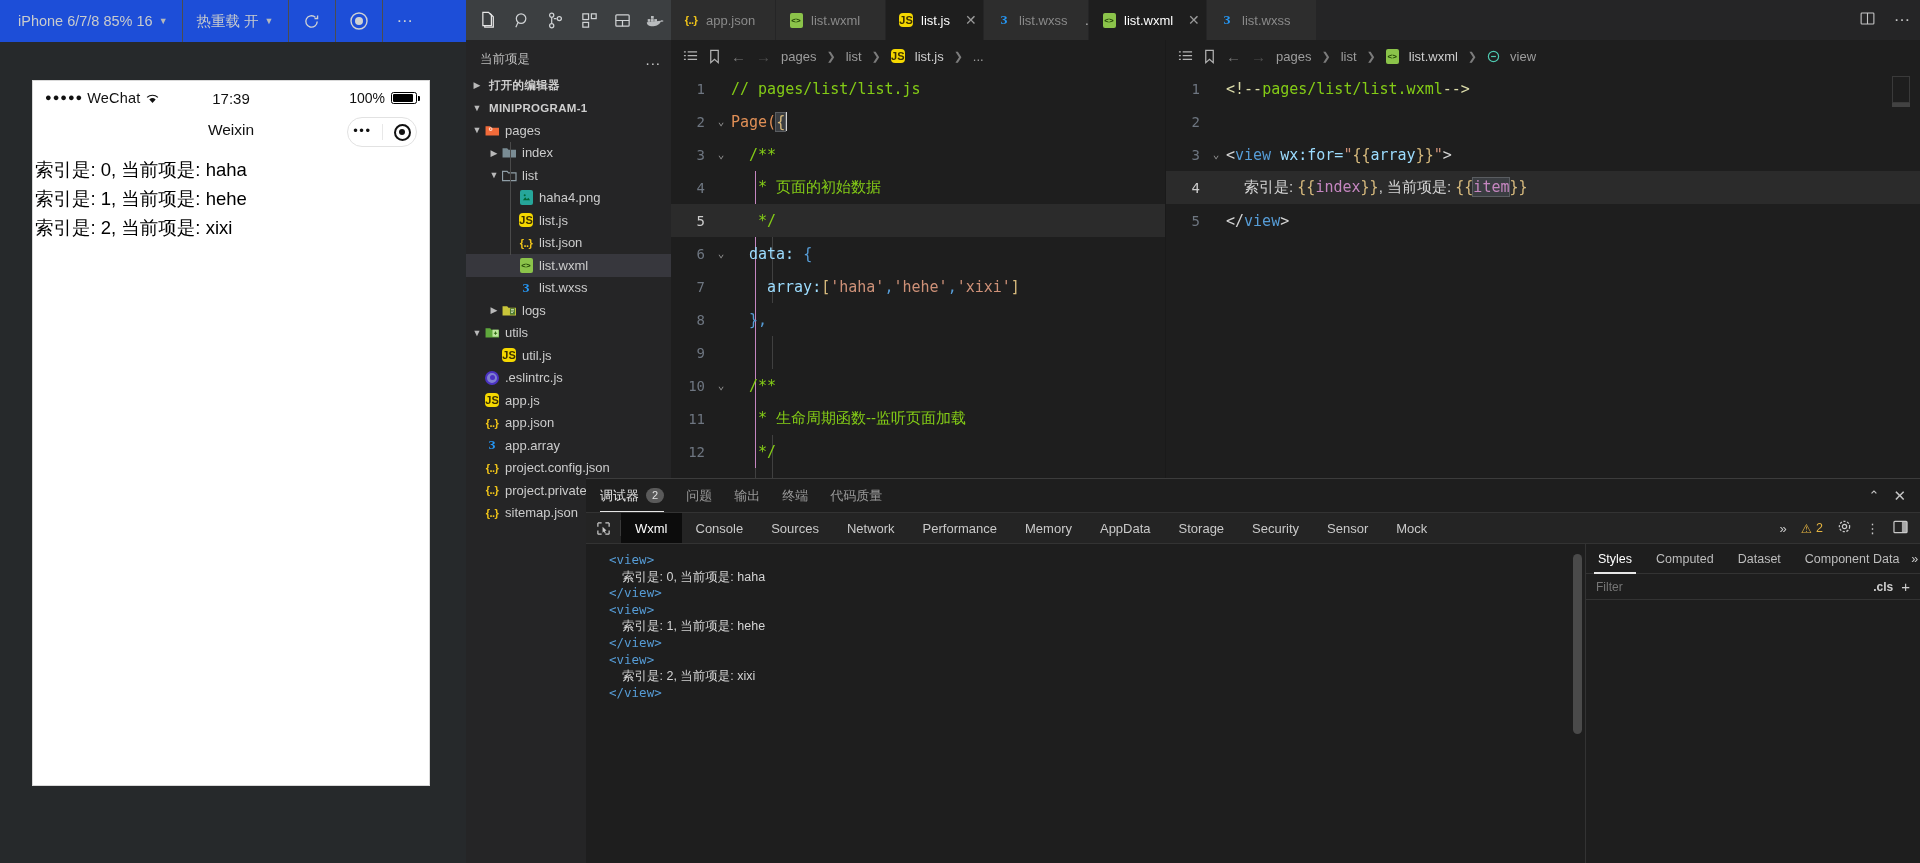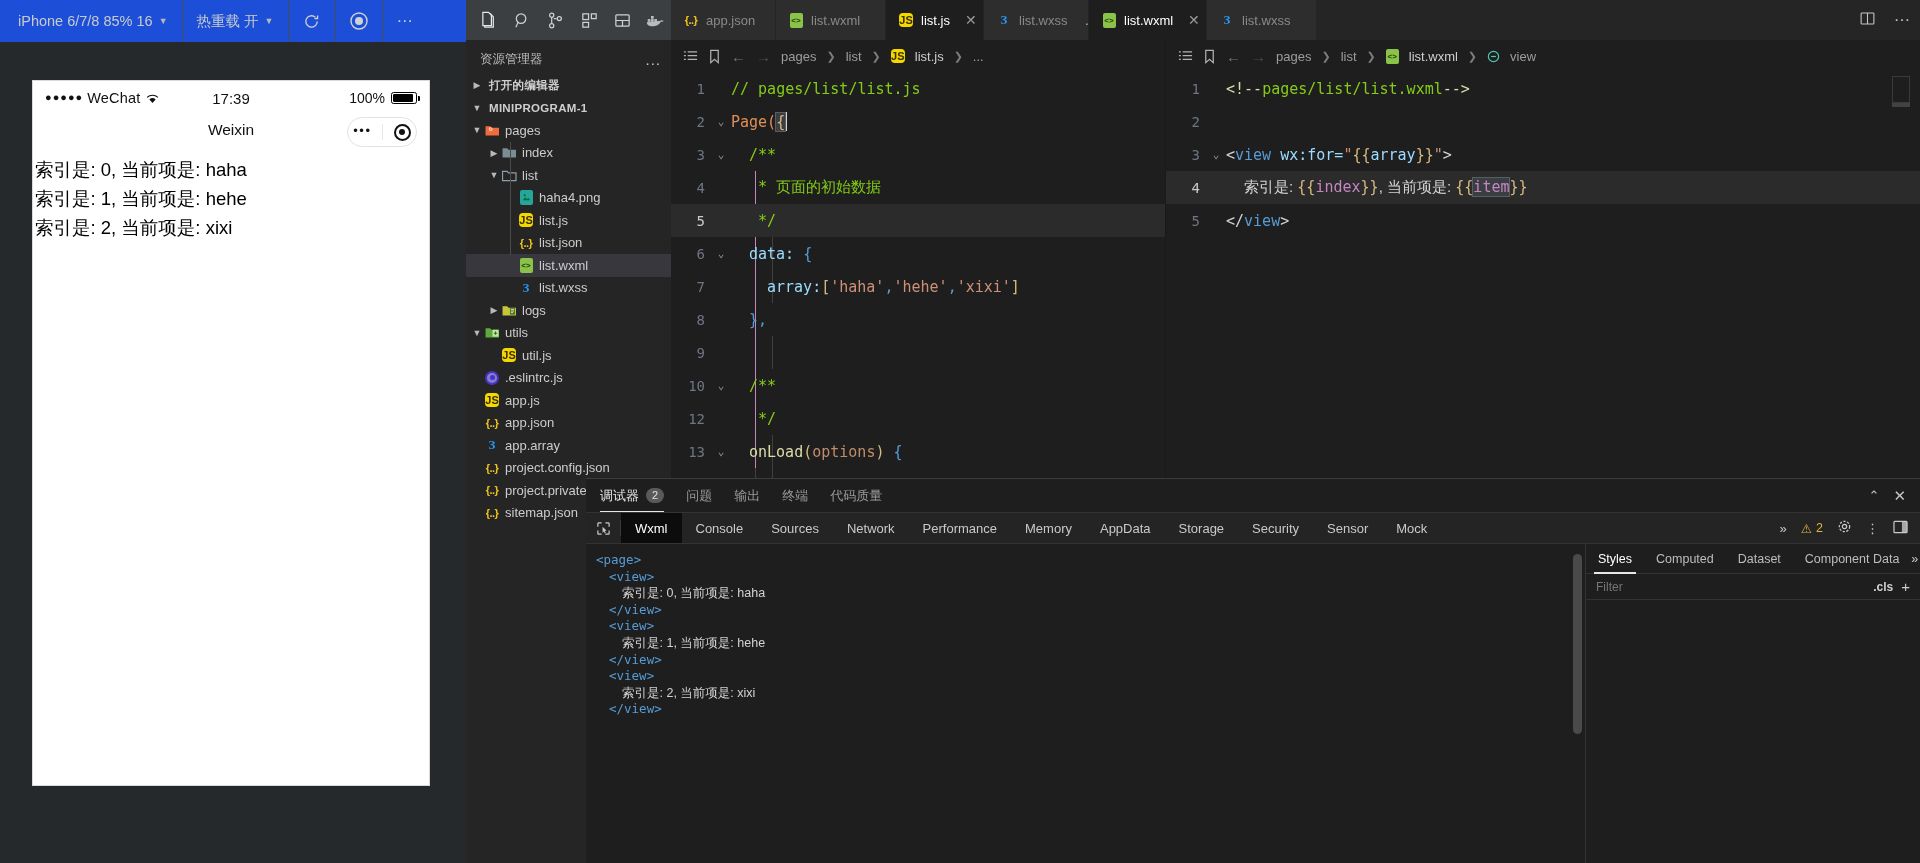--- a/index.html
+++ b/index.html
@@ -317,21 +317,21 @@
           <rect x="3" y="7" width="3" height="3" fill="#cfd2d4"></rect>
           <rect x="6.6" y="7" width="3" height="3" fill="#cfd2d4"></rect>
           <rect x="10.2" y="7" width="3" height="3" fill="#cfd2d4"></rect>
           <rect x="6.6" y="3.6" width="3" height="3" fill="#cfd2d4"></rect>
           <path d="M2 10.5c0 3 2.5 4.4 6 4.4s8-1.6 9.4-5.3c1.3.6 2.6.2 3.1-.6-1-.9-2.4-.8-3.1-.3" fill="#cfd2d4"></path>
         </svg>
       </div>
     </div>
 
     <div class="exp-header">
-      <span>资源管理器</span>
+      <span>当前项是</span>
       <span class="more">...</span>
     </div>
 
     <div class="tree" style="position: relative;">
       <div class="row">
         <span class="tw">▶</span>
         <span class="lbl bold">打开的编辑器</span>
       </div>
       <div class="row">
         <span class="tw">▼</span>
@@ -633,20 +633,25 @@
             <span class="fold"></span>
             <span class="ctext"></span>
           </div>
 
           <div class="cline">
             <span class="gutter">10</span>
             <span class="fold">⌄</span>
             <span class="ctext t-com" style="padding-left:18px">/**</span>
           </div>
 
+          <div class="cline">
+            <span class="gutter">11</span>
+            <span class="fold"></span>
+            <span class="ctext" style="padding-left:27px"><span class="t-com">* </span><span class="t-com" style="font-family:'Liberation Sans',sans-serif">生命周期函数--监听页面加载</span></span>
+          </div>
 
           <div class="cline">
             <span class="gutter">12</span>
             <span class="fold"></span>
             <span class="ctext t-com" style="padding-left:27px">*/</span>
           </div>
 
           <div class="cline">
             <span class="gutter">13</span>
             <span class="fold">⌄</span>
@@ -790,21 +795,20 @@
             <rect x="1" y="1.5" width="14" height="12" rx="1" fill="none" stroke="#c9c9c9" stroke-width="1.3"></rect>
             <rect x="9.5" y="1.5" width="5.5" height="12" fill="#c9c9c9" opacity=".8"></rect>
           </svg>
         </span>
       </div>
     </div>
 
     <div class="dt-body">
       <div class="dt-main">
         <div id="wxmltree-host">
-            <div class="wx-line" style="padding-left: 0px; color: rgb(86, 156, 214);">&lt;page&gt;</div>
             <div class="wx-line" style="padding-left: 13px; color: rgb(86, 156, 214);">&lt;view&gt;</div>
             <div class="wx-line" style="padding-left: 26px; color: rgb(212, 212, 212); font-family: &quot;Liberation Sans&quot;, sans-serif;">索引是: 0, 当前项是: haha</div>
             <div class="wx-line" style="padding-left: 13px; color: rgb(86, 156, 214);">&lt;/view&gt;</div>
             <div class="wx-line" style="padding-left: 13px; color: rgb(86, 156, 214);">&lt;view&gt;</div>
             <div class="wx-line" style="padding-left: 26px; color: rgb(212, 212, 212); font-family: &quot;Liberation Sans&quot;, sans-serif;">索引是: 1, 当前项是: hehe</div>
             <div class="wx-line" style="padding-left: 13px; color: rgb(86, 156, 214);">&lt;/view&gt;</div>
             <div class="wx-line" style="padding-left: 13px; color: rgb(86, 156, 214);">&lt;view&gt;</div>
             <div class="wx-line" style="padding-left: 26px; color: rgb(212, 212, 212); font-family: &quot;Liberation Sans&quot;, sans-serif;">索引是: 2, 当前项是: xixi</div>
             <div class="wx-line" style="padding-left: 13px; color: rgb(86, 156, 214);">&lt;/view&gt;</div>
           </div>

